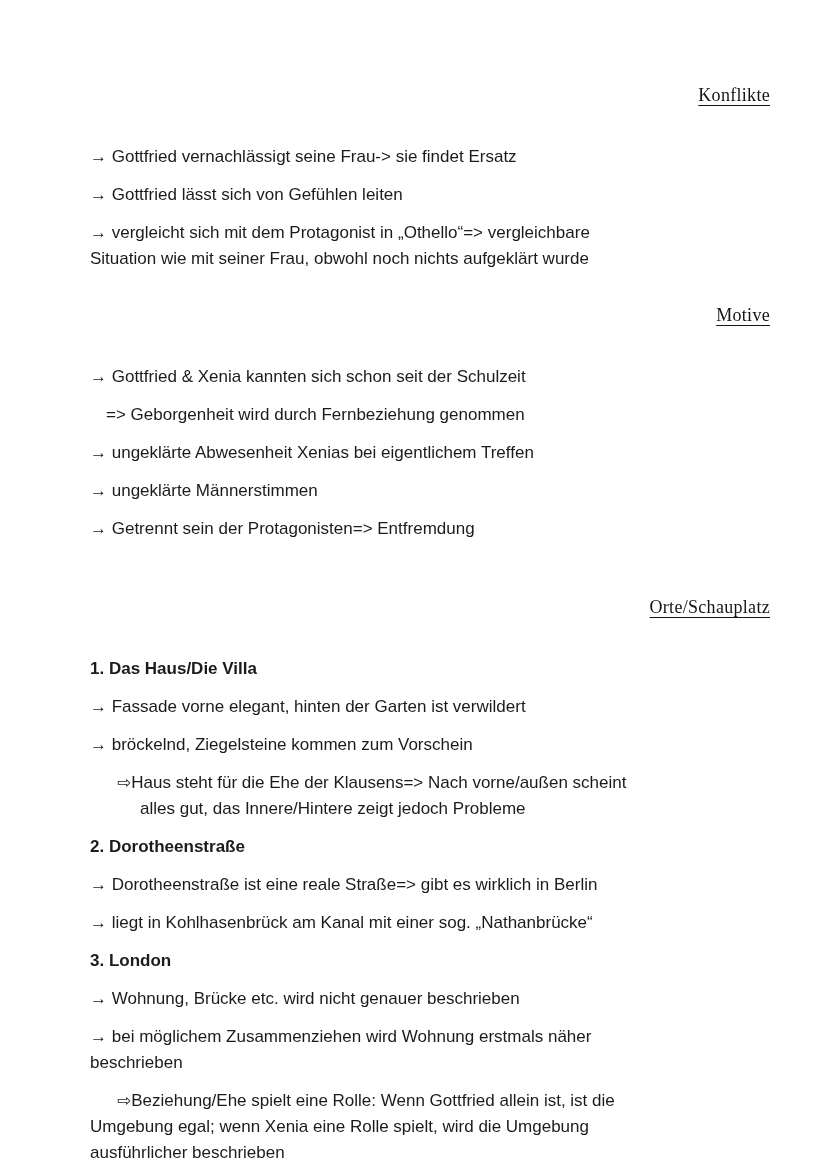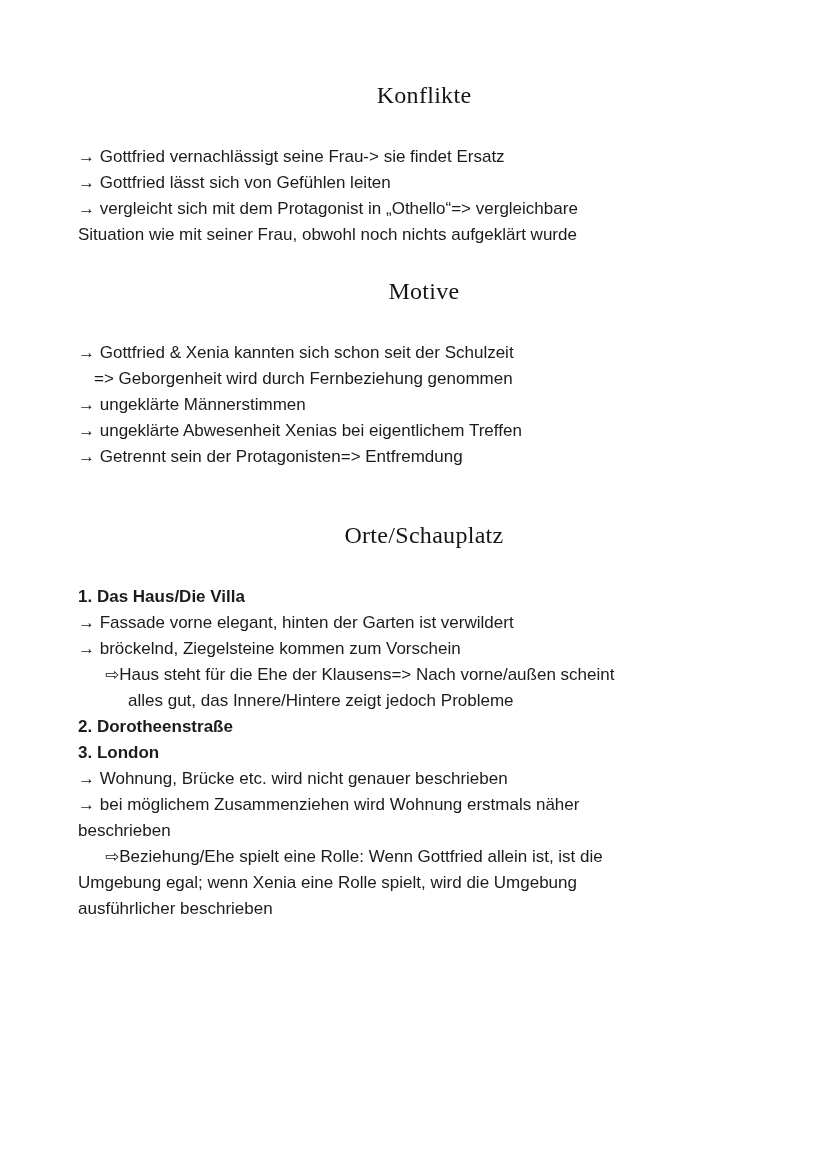--- a/index.html
+++ b/index.html
@@ -15,33 +15,34 @@
     color: #1b1b1b;
     font-family: "Liberation Sans", "DejaVu Sans", sans-serif;
     font-size: 17px;
     line-height: 26px;
     box-sizing: border-box;
     padding: 80px 58px 0 78px;
     overflow: hidden;
   }
   .section-title {
     font-family: "Liberation Serif", "DejaVu Serif", serif;
-    font-size: 24px;
+    font-size: 18px;
     font-weight: 400;
     line-height: 30px;
-    text-align: center;
+    text-align: right;
+    text-decoration: underline;
     text-underline-offset: 4px;
     letter-spacing: 0.3px;
     margin: 0 0 34px 0;
     color: #151515;
   }
   .section-title.mt-motive { margin-top: 28px; }
   .section-title.mt-orte   { margin-top: 50px; }
   .line {
-    margin: 0;
+    margin: 12px;
     white-space: pre-wrap;
   }
   .line.indent-sm {
     padding-left: 16px;
   }
   .line.sub-hang {
     padding-left: 50px;
     text-indent: -23px;
   }
   .line.sub-flat {
@@ -60,32 +61,34 @@
 
   <p class="line">→ Gottfried vernachlässigt seine Frau-&gt; sie findet Ersatz</p>
   <p class="line">→ Gottfried lässt sich von Gefühlen leiten</p>
   <p class="line">→ vergleicht sich mit dem Protagonist in „Othello“=&gt; vergleichbare
 Situation wie mit seiner Frau, obwohl noch nichts aufgeklärt wurde</p>
 
   <h2 class="section-title mt-motive">Motive</h2>
 
   <p class="line">→ Gottfried &amp; Xenia kannten sich schon seit der Schulzeit</p>
   <p class="line indent-sm">=&gt; Geborgenheit wird durch Fernbeziehung genommen</p>
+  <p class="line">→ ungeklärte Abwesenheit Xenias bei eigentlichem Treffen</p>
   <p class="line">→ ungeklärte Männerstimmen</p>
-  <p class="line">→ ungeklärte Abwesenheit Xenias bei eigentlichem Treffen</p>
   <p class="line">→ Getrennt sein der Protagonisten=&gt; Entfremdung</p>
 
   <h2 class="section-title mt-orte">Orte/Schauplatz</h2>
 
   <p class="line subheading">1. Das Haus/Die Villa</p>
   <p class="line">→ Fassade vorne elegant, hinten der Garten ist verwildert</p>
   <p class="line">→ bröckelnd, Ziegelsteine kommen zum Vorschein</p>
   <p class="line sub-hang">⇨Haus steht für die Ehe der Klausens=&gt; Nach vorne/außen scheint
 alles gut, das Innere/Hintere zeigt jedoch Probleme</p>
   <p class="line subheading">2. Dorotheenstraße</p>
+  <p class="line">→ Dorotheenstraße ist eine reale Straße=&gt; gibt es wirklich in Berlin</p>
+  <p class="line">→ liegt in Kohlhasenbrück am Kanal mit einer sog. „Nathanbrücke“</p>
   <p class="line subheading">3. London</p>
   <p class="line">→ Wohnung, Brücke etc. wird nicht genauer beschrieben</p>
   <p class="line">→ bei möglichem Zusammenziehen wird Wohnung erstmals näher
 beschrieben</p>
   <p class="line sub-flat">⇨Beziehung/Ehe spielt eine Rolle: Wenn Gottfried allein ist, ist die
 Umgebung egal; wenn Xenia eine Rolle spielt, wird die Umgebung
 ausführlicher beschrieben</p>
 
 </div>
 

